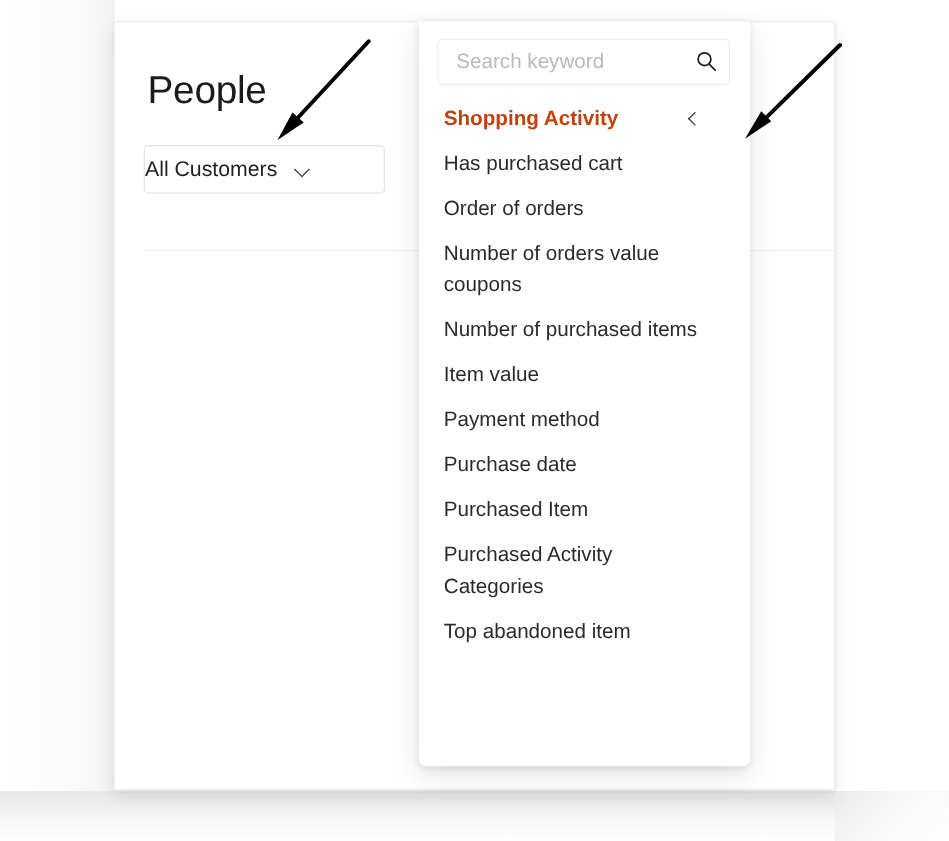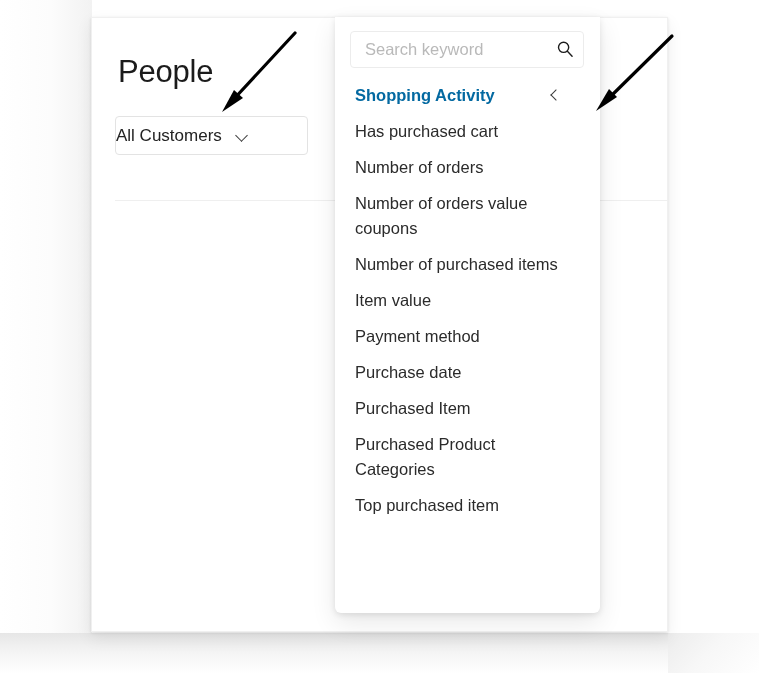--- a/index.html
+++ b/index.html
@@ -171,21 +171,21 @@
     font-size: 16.5px;
     color: #2b2b2b;
     line-height: 25px;
     margin-bottom: 11px;
     cursor: pointer;
     box-sizing: border-box;
     max-width: 242px;
   }
   .attr-item.is-group {
     font-weight: bold;
-    color: #0369a1;
+    color: #c2410c;
     margin-bottom: 11px;
     padding-right: 34px;
   }
   .chev-left {
     position: absolute;
     right: 18px;
     top: 7px;
     width: 10px;
     height: 10px;
   }
@@ -242,29 +242,29 @@
   </div>
 
   <div id="attribute-list">
 
     <div class="attr-item is-group">
       <span>Shopping Activity</span>
       <span class="chev-left"></span>
     </div>
 
     <div class="attr-item"><span>Has purchased cart</span></div>
-    <div class="attr-item"><span>Number of orders</span></div>
+    <div class="attr-item"><span>Order of orders</span></div>
     <div class="attr-item"><span>Number of orders value coupons</span></div>
     <div class="attr-item"><span>Number of purchased items</span></div>
     <div class="attr-item"><span>Item value</span></div>
     <div class="attr-item"><span>Payment method</span></div>
     <div class="attr-item"><span>Purchase date</span></div>
     <div class="attr-item"><span>Purchased Item</span></div>
-    <div class="attr-item"><span>Purchased Product Categories</span></div>
-    <div class="attr-item"><span>Top purchased item</span></div>
+    <div class="attr-item"><span>Purchased Activity Categories</span></div>
+    <div class="attr-item"><span>Top abandoned item</span></div>
 
   </div>
 </div>
 
 <svg id="annotations" viewBox="0 0 759 673" xmlns="http://www.w3.org/2000/svg">
   <g>
     <line x1="295" y1="33" x2="232" y2="101" stroke="#000000" stroke-width="3.2" stroke-linecap="round"></line>
     <polygon points="222,112 243,98 234,90" fill="#000000"></polygon>
   </g>
   <g>

